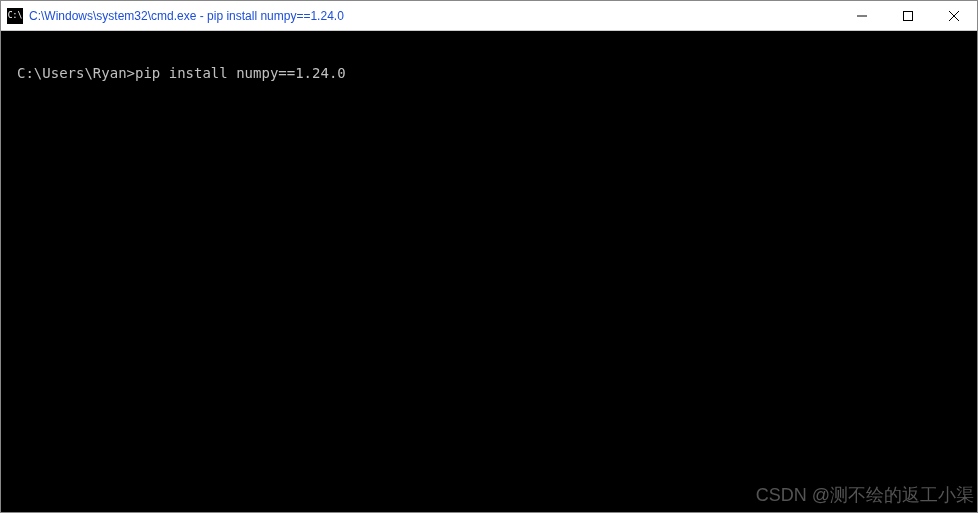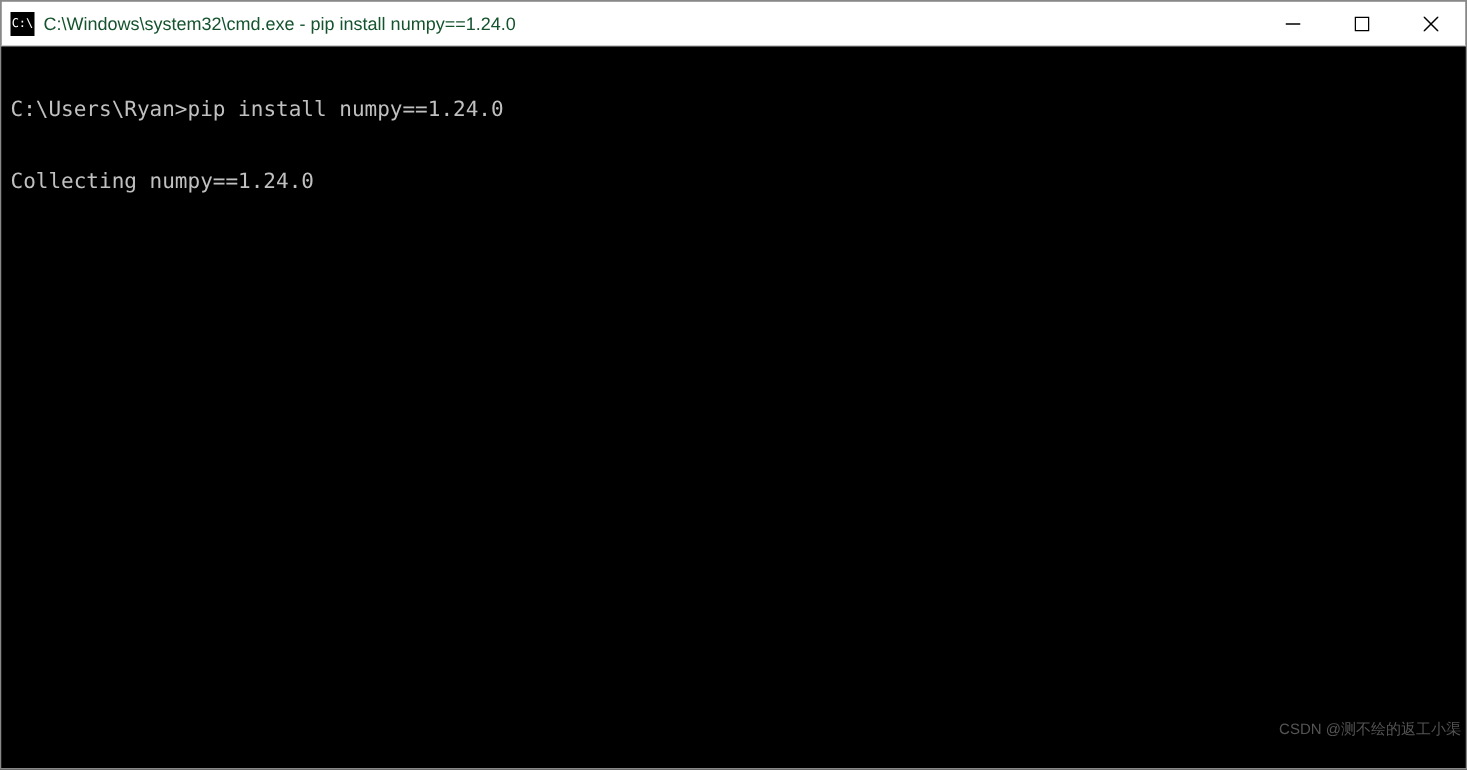--- a/index.html
+++ b/index.html
@@ -40,21 +40,21 @@
       display: inline-flex;
       align-items: center;
       justify-content: center;
       color: #fff;
       font-size: 8px;
       font-family: Consolas, monospace;
       flex-shrink: 0;
     }
     .titlebar-title {
       font-size: 12px;
-      color: #14532d;
+      color: #1d4ed8;
       flex: 1;
       white-space: nowrap;
       overflow: hidden;
     }
     .titlebar-buttons {
       display: flex;
       height: 100%;
     }
     .titlebar-btn {
       width: 46px;
@@ -71,37 +71,37 @@
       fill: none;
       stroke-width: 1;
     }
     .terminal {
       flex: 1;
       background: #000000;
       color: #c0c0c0;
       font-family: "SimSun", "NSimSun", Consolas, monospace;
       font-size: 14px;
       line-height: 16px;
-      padding: 2px 0 0 6px;
+      padding: 2px 0 0 16px;
       white-space: pre;
       overflow: hidden;
     }
     .line {
       white-space: pre;
     }
     .prompt { color: #c0c0c0; }
     .cmd { color: #c0c0c0; }
     .red { color: #ff4040; }
     .green { color: #00c000; }
     .cyan { color: #00aaff; }
     .watermark {
       position: absolute;
       right: 4px;
-      bottom: 20px;
-      font-size: 10px;
+      bottom: 6px;
+      font-size: 18px;
       color: rgba(120,120,120,0.7);
       font-family: "Microsoft YaHei", sans-serif;
       pointer-events: none;
     }
   </style>
 </head>
 <body>
 
 <div class="window">
   <div class="titlebar">
@@ -121,17 +121,16 @@
       <div class="titlebar-btn">
         <svg width="10" height="10" viewBox="0 0 10 10">
             <line x1="0" y1="0" x2="10" y2="10"></line>
             <line x1="10" y1="0" x2="0" y2="10"></line>
           </svg>
       </div>
     </div>
   </div>
   <div class="terminal">
     <div class="line"><span class="prompt">C:\Users\Ryan&gt;</span><span class="cmd">pip install numpy==1.24.0</span></div>
-    <div class="line">Collecting numpy==1.24.0</div>
   </div>
 </div>
 
 <div class="watermark">CSDN @测不绘的返工小渠</div>
 
 </body></html>

